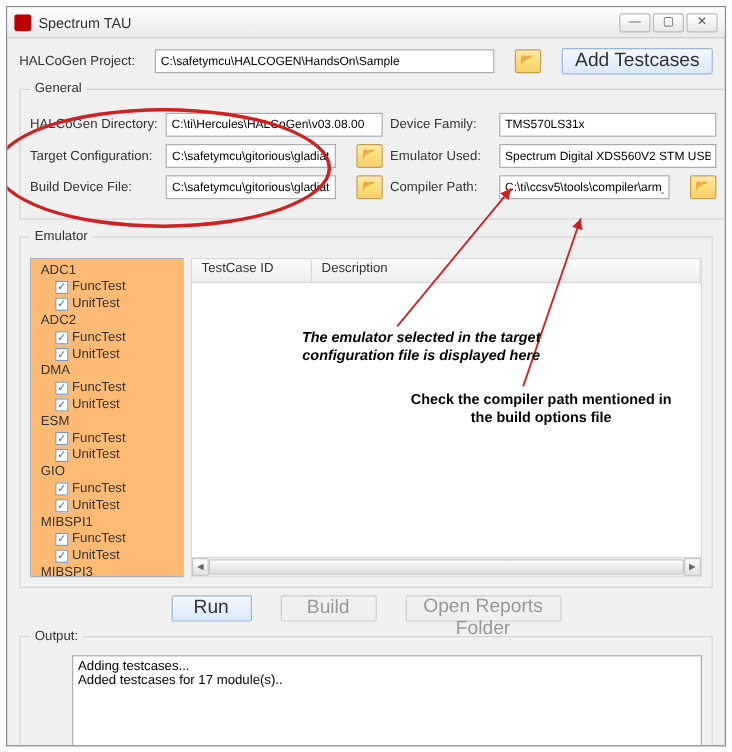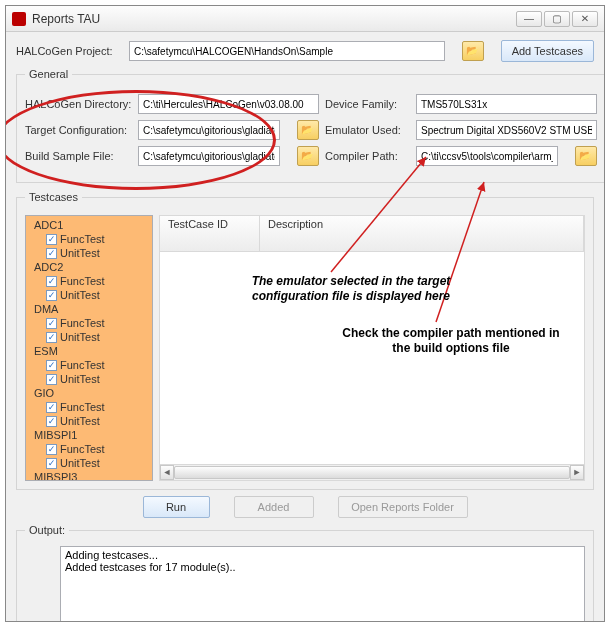--- a/index.html
+++ b/index.html
@@ -8,39 +8,39 @@
 .titlebar { height: 26px; background: linear-gradient(#fdfdfd,#eaeaea); border-bottom: 1px solid #ccc; display: flex; align-items: center; padding: 0 6px; }
 .titlebar .icon { width: 14px; height: 14px; background: #b00; margin-right: 6px; border-radius: 2px; }
 .titlebar .title { font-size: 12px; color: #333; flex: 1; }
 .winbtns { display: flex; gap: 2px; }
 .winbtn { width: 26px; height: 16px; border: 1px solid #bbb; background: linear-gradient(#fff,#e8e8e8); border-radius: 2px; font-size: 10px; text-align: center; line-height: 14px; color: #555; }
 .content { padding: 8px 10px; position: relative; height: calc(100% - 26px); overflow: hidden; }
 .row { display: flex; align-items: center; margin-bottom: 6px; gap: 17px; }
 .lbl { font-size: 11px; color: #333; white-space: nowrap; }
 .inp { flex: 1; height: 20px; border: 1px solid #abadb3; background: #fff; font-size: 10px; padding: 0 4px; min-width: 0; }
 .browse { width: 22px; height: 20px; border: 1px solid #c0a050; background: linear-gradient(#ffe9a8,#f7cf62); border-radius: 2px; font-size: 10px; line-height: 18px; text-align: center; color: #8a6d00; }
-.btn { height: 22px; border: 1px solid #9bb7d8; background: linear-gradient(#f4f9ff,#d9e8f9); font-size: 11px; padding: 0 10px; border-radius: 2px; color: #333; }
+.btn { height: 22px; border: 1px solid #9bb7d8; background: linear-gradient(#f4f9ff,#d9e8f9); font-size: 16px; padding: 0 10px; border-radius: 2px; color: #333; }
 .btn.disabled { color: #999; background: #f0f0f0; border-color: #ccc; }
 fieldset.general { border: 1px solid #d4d4d4; margin: 4px 0 8px; padding: 14px 8px 10px; position: relative; }
 fieldset.general legend { font-size: 11px; color: #333; padding: 0 4px; }
 .gcol { display: flex; gap: 6px; }
 .gl { flex: 0 0 255px; }
 .gr { flex: 1; }
 .gl .row .lbl { width: 96px; }
 .gr .row .lbl { width: 74px; }
 fieldset.testcases { border: 1px solid #d4d4d4; margin: 0 0 6px; padding: 12px 8px 8px; }
 fieldset.testcases legend { font-size: 11px; color: #333; padding: 0 4px; }
 .tcbody { display: flex; gap: 6px; height: 266px; }
 .tree { width: 128px; border: 1px solid #abadb3; background: #fdba74; overflow-y: scroll; position: relative; }
 .treein { padding: 2px 4px; }
 .tnode { font-size: 11px; color: #333; padding: 1px 0 1px 4px; white-space: nowrap; }
 .tleaf { font-size: 11px; color: #333; padding: 1px 0 1px 16px; display: flex; align-items: center; gap: 3px; }
 .cb { width: 11px; height: 11px; border: 1px solid #7a9ac0; background: #fff; display: inline-flex; align-items: center; justify-content: center; font-size: 9px; color: #2a6dc2; }
 .tcright { flex: 1; display: flex; flex-direction: column; }
-.tchdr { display: flex; border: 1px solid #d9d9d9; border-bottom: none; background: linear-gradient(#fdfdfd,#ececec); height: 36px; }
+.tchdr { display: flex; border: 1px solid #d9d9d9; border-bottom: none; background: linear-gradient(#fdfdfd,#ececec); height: 20px; }
 .tchdr .col { font-size: 11px; color: #333; padding: 2px 8px; border-right: 1px solid #d9d9d9; }
 .tctable { flex: 1; border: 1px solid #d9d9d9; background: #fff; position: relative; }
 .hscroll { height: 16px; border: 1px solid #d9d9d9; border-top: none; background: #f0f0f0; position: relative; }
 .hscroll .thumb { position: absolute; left: 14px; right: 14px; top: 1px; bottom: 1px; background: linear-gradient(#fdfdfd,#dcdcdc); border: 1px solid #c8c8c8; border-radius: 2px; }
 .hscroll .arr { position: absolute; top: 0; width: 14px; height: 100%; background: linear-gradient(#fdfdfd,#e2e2e2); border: 1px solid #c8c8c8; font-size: 9px; text-align: center; line-height: 13px; color: #666; }
 .hscroll .arr.l { left: 0; }
 .hscroll .arr.r { right: 0; }
 .brow { display: flex; justify-content: center; gap: 24px; margin: 6px 0; }
 fieldset.outp { border: 1px solid #d4d4d4; margin: 0; padding: 10px 8px 8px; }
 fieldset.outp legend { font-size: 11px; color: #333; padding: 0 4px; }
@@ -49,21 +49,21 @@
 .annot { position: absolute; font-size: 12px; font-weight: 700; color: #000; pointer-events: none; line-height: 1.25; }
 .ellipse { position: absolute; border: 3px solid #d02020; border-radius: 50%; pointer-events: none; }
 svg.arrows { position: absolute; top: 0; left: 0; pointer-events: none; }
 </style>
 </head>
 <body>
 
 <div class="window">
   <div class="titlebar">
     <div class="icon"></div>
-    <div class="title">Reports TAU</div>
+    <div class="title">Spectrum TAU</div>
     <div class="winbtns">
       <div class="winbtn">—</div>
       <div class="winbtn">▢</div>
       <div class="winbtn">✕</div>
     </div>
   </div>
 
   <div class="content">
 
     <div class="row">
@@ -80,21 +80,21 @@
           <div class="row">
             <span class="lbl">HALCoGen Directory:</span>
             <input class="inp" value="C:\ti\Hercules\HALCoGen\v03.08.00" style="">
           </div>
           <div class="row">
             <span class="lbl">Target Configuration:</span>
             <input class="inp" value="C:\safetymcu\gitorious\gladiator-halcogen-dev-v" style="">
             <div class="browse">📂</div>
           </div>
           <div class="row">
-            <span class="lbl">Build Sample File:</span>
+            <span class="lbl">Build Device File:</span>
             <input class="inp" value="C:\safetymcu\gitorious\gladiator-halcogen-dev-v" style="">
             <div class="browse">📂</div>
           </div>
         </div>
         <div class="gr">
           <div class="row">
             <span class="lbl">Device Family:</span>
             <input class="inp" value="TMS570LS31x" style="">
           </div>
           <div class="row">
@@ -104,21 +104,21 @@
           <div class="row">
             <span class="lbl">Compiler Path:</span>
             <input class="inp" value="C:\ti\ccsv5\tools\compiler\arm_5.1.2" style="">
             <div class="browse">📂</div>
           </div>
         </div>
       </div>
     </fieldset>
 
     <fieldset class="testcases">
-      <legend>Testcases</legend>
+      <legend>Emulator</legend>
       <div class="tcbody">
         <div class="tree">
           <div class="treein" id="tree-container">
               <div class="tnode">ADC1</div>
               <div class="tleaf">
                 <span class="cb">✓</span>
                 <span>FuncTest</span>
               </div>
               <div class="tleaf">
                 <span class="cb">✓</span>
@@ -182,21 +182,21 @@
             <div class="arr l">◄</div>
             <div class="thumb"></div>
             <div class="arr r">►</div>
           </div>
         </div>
       </div>
     </fieldset>
 
     <div class="brow">
       <button class="btn" style="width:67px">Run</button>
-      <button class="btn disabled" style="width:80px">Added</button>
+      <button class="btn disabled" style="width:80px">Build</button>
       <button class="btn disabled" style="width:130px">Open Reports Folder</button>
     </div>
 
     <fieldset class="outp">
       <legend>Output:</legend>
       <div class="outbox">
         <div>Adding testcases...</div>
         <div>Added testcases for 17 module(s)..</div>
       </div>
     </fieldset>

